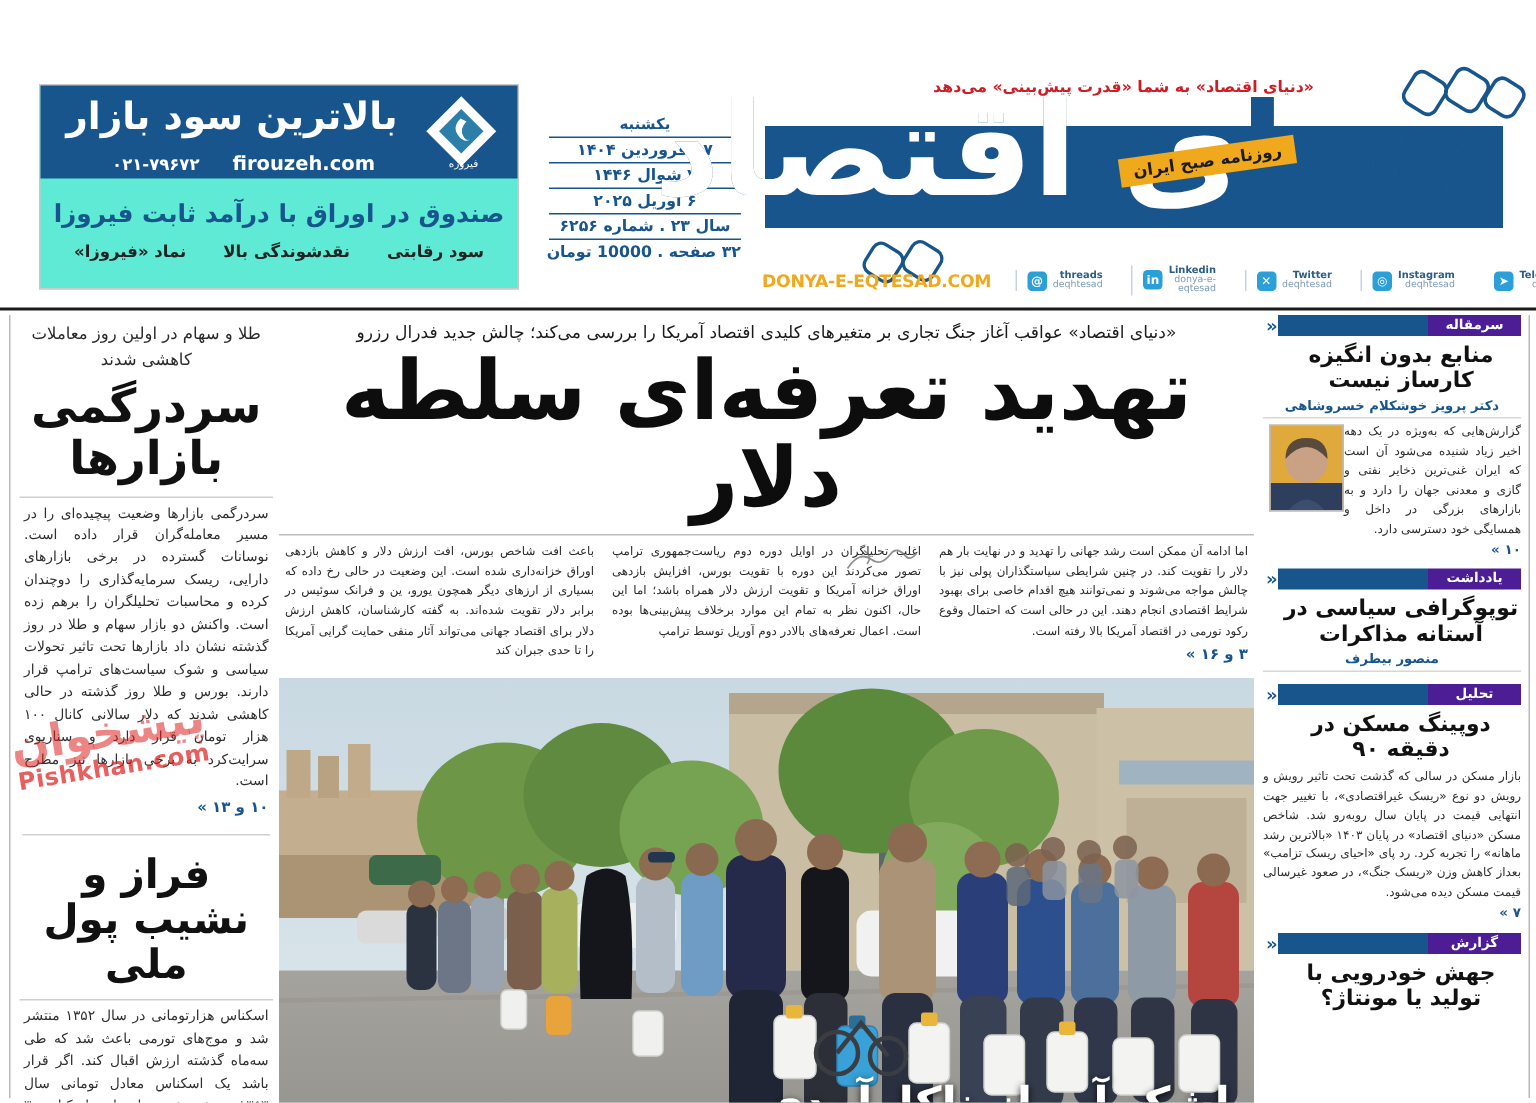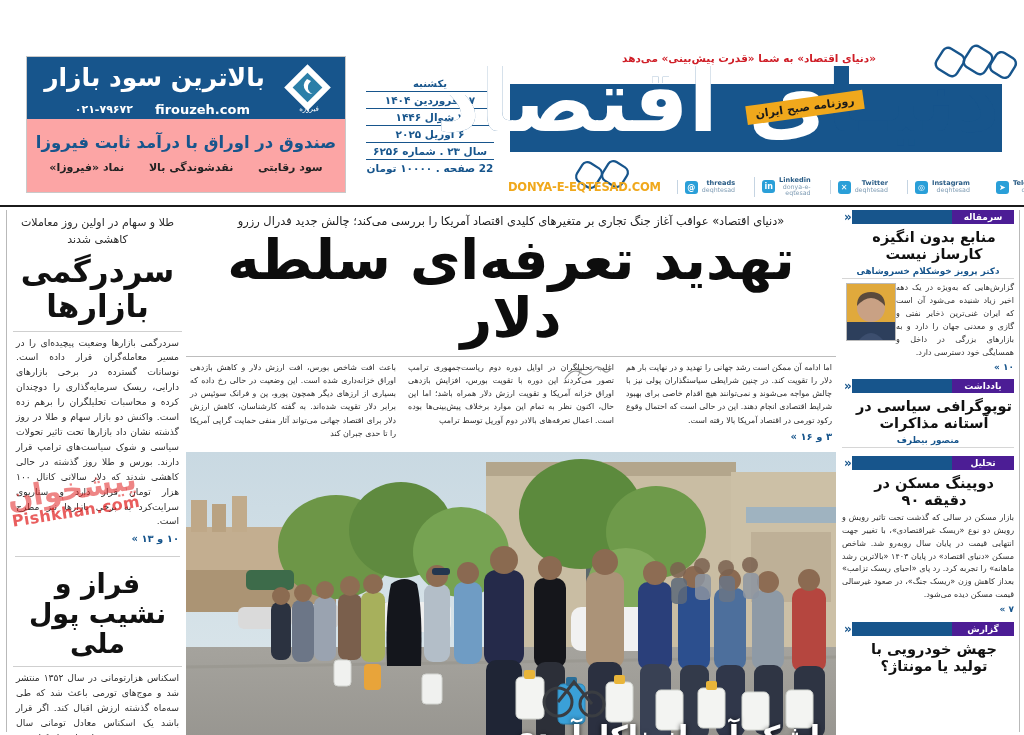--- a/index.html
+++ b/index.html
@@ -10,21 +10,21 @@
     overflow: hidden;
   }
   .page { position: relative; width: 1024px; height: 735px; background: #fff; }
 
   
   .topband { position: absolute; left: 0; top: 0; width: 1024px; height: 205px; background: #fff; }
 
   
   .ad-box {
     position: absolute; left: 26px; top: 56px; width: 320px; height: 137px;
-    border: 1px solid #c9c9c9; background: #fca5a5;
+    border: 1px solid #c9c9c9; background: #5eead4;
   }
   .ad-blue {
     height: 62px; background: #17558c; position: relative;
     display: flex; align-items: center;
   }
   .ad-blue-title {
     position: absolute; right: 80px; top: 6px;
     color: #fff; font-size: 25px; font-weight: bold; letter-spacing: -.5px;
     white-space: nowrap;
   }
@@ -233,21 +233,21 @@
         <span>نماد «فیروزا»</span>
       </div>
     </div>
 
     <div class="date-block">
       <div class="dw">یکشنبه</div>
       <div class="dl">۱۷ فروردین ۱۴۰۴</div>
       <div class="dl">۷ شوال ۱۴۴۶</div>
       <div class="dl">۶ آوریل ۲۰۲۵</div>
       <div class="dl">سال ۲۳ . شماره ۶۲۵۶</div>
-      <div class="dl">22 صفحه . ۱۰۰۰۰ تومان</div>
+      <div class="dl">۳۲ صفحه . 10000 تومان</div>
     </div>
 
     <div class="masthead">
       <div class="mh-tag">«دنیای اقتصاد» به شما «قدرت پیش‌بینی» می‌دهد</div>
       <div class="mh-bar"></div>
 
       <svg class="mh-diamonds" width="90" height="56" viewBox="0 0 90 56">
         <g fill="none" stroke="#17558c" stroke-width="2.4">
           <rect x="6" y="8" width="24" height="24" rx="6" transform="rotate(32 18 20)"></rect>
           <rect x="34" y="6" width="24" height="24" rx="6" transform="rotate(32 46 18)"></rect>

